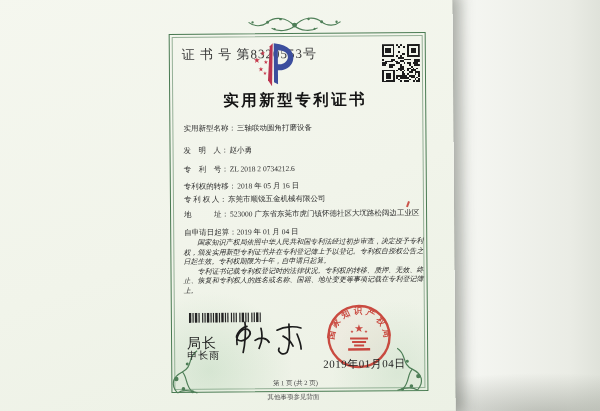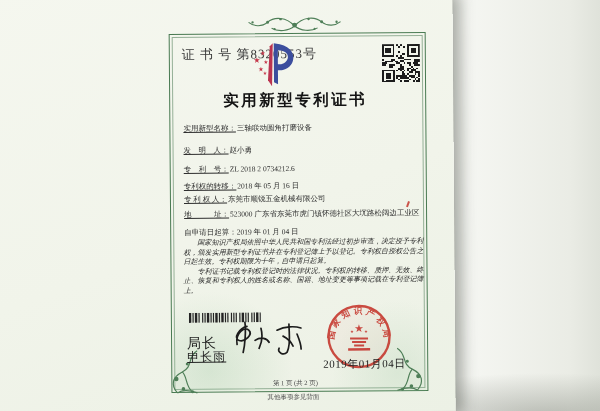--- a/index.html
+++ b/index.html
@@ -25,32 +25,32 @@
     background:radial-gradient(ellipse at 30% 80%, rgba(150,195,155,.28), transparent 70%);}
   .tint.br{left:330px;top:300px;width:95px;height:92px;
     background:radial-gradient(ellipse at 70% 80%, rgba(150,195,155,.22), transparent 70%);}
   .cert-no{position:absolute;left:183px;top:45px;font-size:13px;letter-spacing:1px;color:#3a3a3a;}
   .qr{position:absolute;left:383px;top:45px;width:38px;height:38px;}
   .logo{position:absolute;left:251px;top:40px;width:48px;height:50px;}
   .title{position:absolute;left:170px;top:90px;width:252px;text-align:center;
     font-size:15.5px;font-weight:700;letter-spacing:2.5px;color:#141414;}
   .row{position:absolute;left:184px;width:242px;display:flex;font-size:7.5px;
     line-height:9px;color:#2e2e2e;}
-  .row .lab{white-space:nowrap;text-decoration:underline;}
+  .row .lab{white-space:nowrap;}
   .row .val{flex:1;margin-left:1px;}
   .row.r0{top:123px}.row.r1{top:145px}.row.r2{top:164px}
   .row.r3{top:181px}.row.r4{top:194px}.row.r5{top:209px}
   .grant{position:absolute;left:184px;top:227px;width:242px;font-size:7.5px;color:#2e2e2e;}
   .grant .pair2{position:absolute;left:110px;top:0;}
   .paras{position:absolute;left:183px;top:238px;width:240px;font-size:7px;
     font-style:italic;line-height:9.6px;color:#2b2b2b;text-align:justify;}
   .paras p{margin:0;text-indent:2em;}
   .barcode{position:absolute;left:188px;top:312px;width:72px;height:10px;}
   .director{position:absolute;left:186px;top:334px;font-size:14px;color:#222;letter-spacing:1px;}
-  .director-name{position:absolute;left:186px;top:348px;font-size:12px;color:#222;letter-spacing:1px;text-decoration:underline;}
+  .director-name{position:absolute;left:186px;top:348px;font-size:10px;color:#222;letter-spacing:1px;}
   .signature{position:absolute;left:222px;top:318px;width:88px;height:42px;}
   .seal{position:absolute;left:325px;top:304px;width:66px;height:66px;opacity:.9;z-index:4;}
   .seal-date{position:absolute;left:322px;top:357px;font-size:11px;color:#222;z-index:5;letter-spacing:.5px;}
   .page-info{position:absolute;left:170px;top:379px;width:248px;text-align:center;font-size:6.5px;color:#444;}
   .footer-note{position:absolute;left:168px;top:393px;width:248px;text-align:center;font-size:6.5px;color:#555;}
   .ornament-top{position:absolute;left:246px;top:13px;width:100px;height:24px;}
   .corner{position:absolute;width:36px;height:46px;}
   .corner.bl{left:166px;top:348px;}
   .corner.br{left:390px;top:347px;transform:scaleX(-1);}
   .red-mark{position:absolute;left:407px;top:202px;width:2px;height:6px;background:#c4372e;

